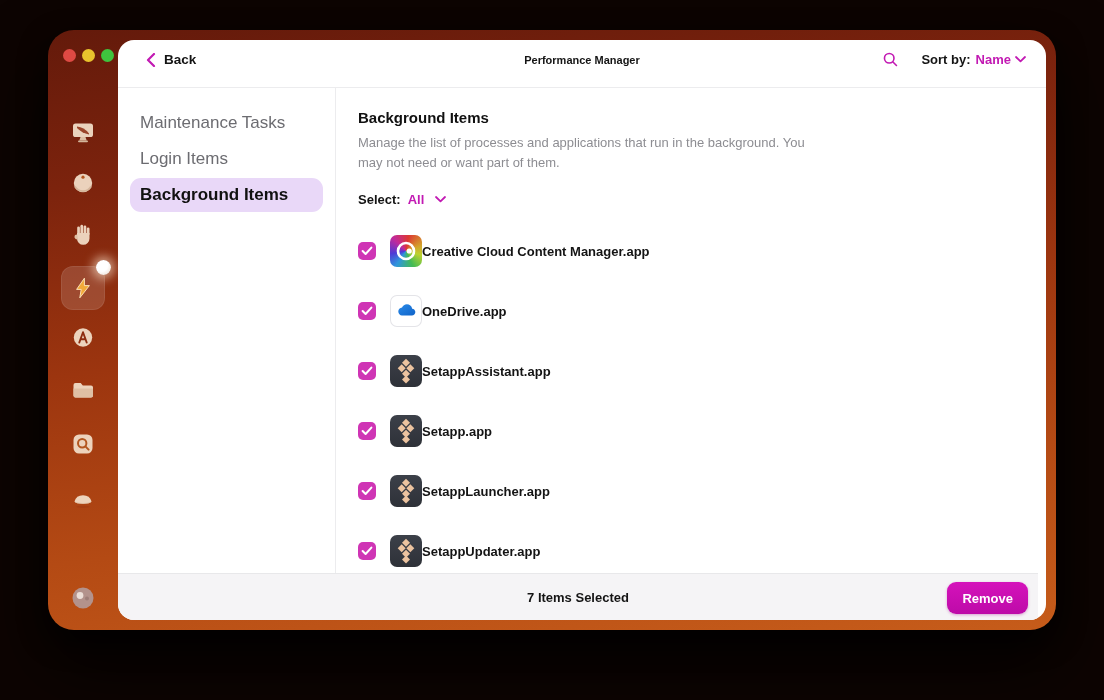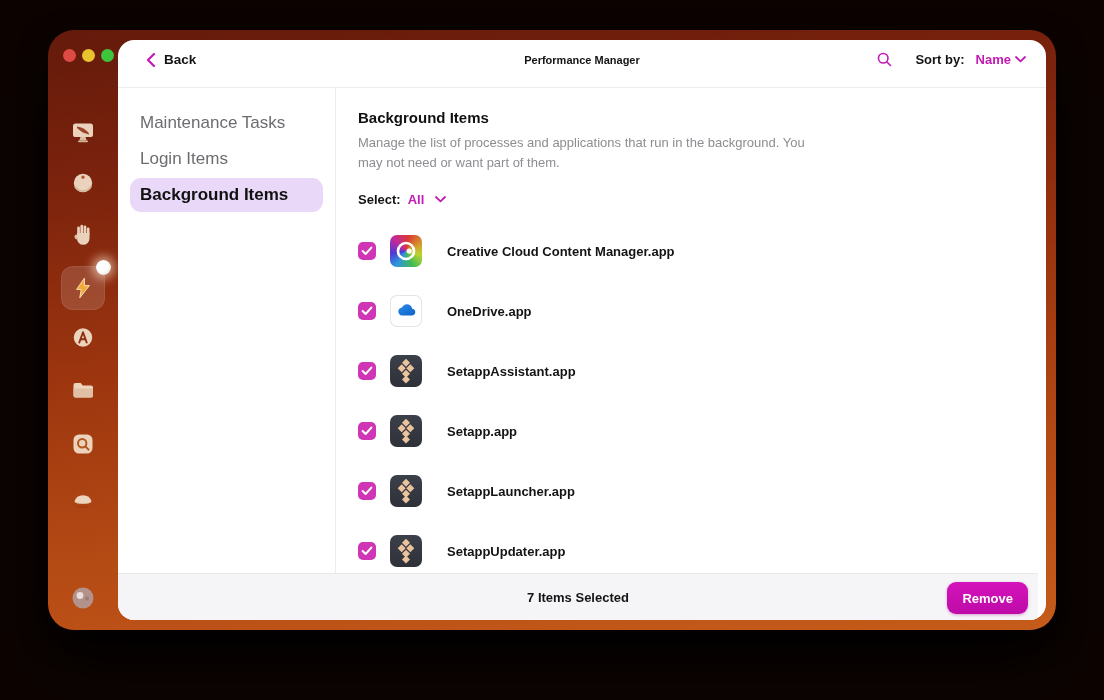--- a/index.html
+++ b/index.html
@@ -37,21 +37,21 @@
     position:absolute; left:70px; top:10px; width:928px; height:580px;
     background:#ffffff; border-radius:16px; overflow:hidden;
   }
 
   
   .hdr { position:relative; height:48px; display:flex; align-items:center; border-bottom:1px solid #ececee; padding:0 20px 8px 28px; }
   .back { display:flex; align-items:center; gap:8px; cursor:default; }
   .back-label { font-size:13.5px; font-weight:700; color:#141414; }
   .hdr-title { position:absolute; left:0; right:0; text-align:center; font-size:11px; font-weight:700; color:#141414; pointer-events:none; }
   .hdr-right { margin-left:auto; display:flex; align-items:center; gap:22px; z-index:2; }
-  .sort { display:flex; align-items:flex-start; gap:11px; }
+  .sort { display:flex; align-items:flex-start; gap:5px; }
   .sort-label { font-size:13px; font-weight:700; color:#141414; }
   .sort-value { font-size:13px; font-weight:600; color:#c21ab3; display:flex; align-items:center; gap:4px; }
 
   
   .body-area { display:flex; height:485px; overflow:hidden; }
   .nav { width:218px; border-right:1px solid #ececee; padding-top:16px; flex-shrink:0; }
   .nav-item { height:34px; margin:2px 12px; padding-left:10px; display:flex; align-items:center;
               font-size:17px; color:#6c6c71; border-radius:11px; }
   .nav-item.active { background:#e9d8f8; color:#111; font-weight:700; }
 
@@ -59,21 +59,21 @@
   .c-heading { font-size:15px; font-weight:700; color:#111; }
   .c-desc { margin-top:7px; width:458px; font-size:13px; line-height:20px; color:#8d8d92; }
   .select-row { margin-top:19px; display:flex; align-items:center; gap:7px; }
   .select-label { font-size:13px; font-weight:700; color:#141414; }
   .select-value { font-size:13px; font-weight:600; color:#c21ab3; display:flex; align-items:center; gap:11px; }
 
   .list { margin-top:14px; }
   .row { height:60px; display:flex; align-items:center; }
   .cbx { width:18px; height:18px; border-radius:5px; background:#cf35b5; display:flex; align-items:center; justify-content:center; flex-shrink:0; }
   .app-ic { width:32px; height:32px; margin-left:14px; flex-shrink:0; border-radius:7px; position:relative; }
-  .row-label { margin-left:25px; font-size:13px; font-weight:700; color:#141414; }
+  .row-label { margin-left:0; font-size:13px; font-weight:700; color:#141414; }
 
   .ic-cc { background:conic-gradient(from 10deg, #dc3832 0deg, #d3a32c 60deg, #bcd230 95deg, #43bb54 145deg, #2f96dc 205deg, #4f39d6 250deg, #c12a9b 305deg, #dc3832 360deg); display:flex; align-items:center; justify-content:center; }
   .ic-od { background:#fff; box-shadow:inset 0 0 0 1px #e4e4e8; display:flex; align-items:center; justify-content:center; }
   .ic-sa { background:linear-gradient(180deg,#3c4049,#2e3138); display:flex; align-items:center; justify-content:center; }
 
   
   .ftr { position:absolute; left:0; right:8px; bottom:0; height:47px; background:#f5f4f6; border-top:1px solid #e8e8ea;
          display:flex; align-items:center; justify-content:center; }
   .ftr-status { font-size:13px; font-weight:700; color:#141414; }
   .remove-btn { position:absolute; right:10px; top:8px; height:31px; padding:16px 15px; border:none; border-radius:9px;

